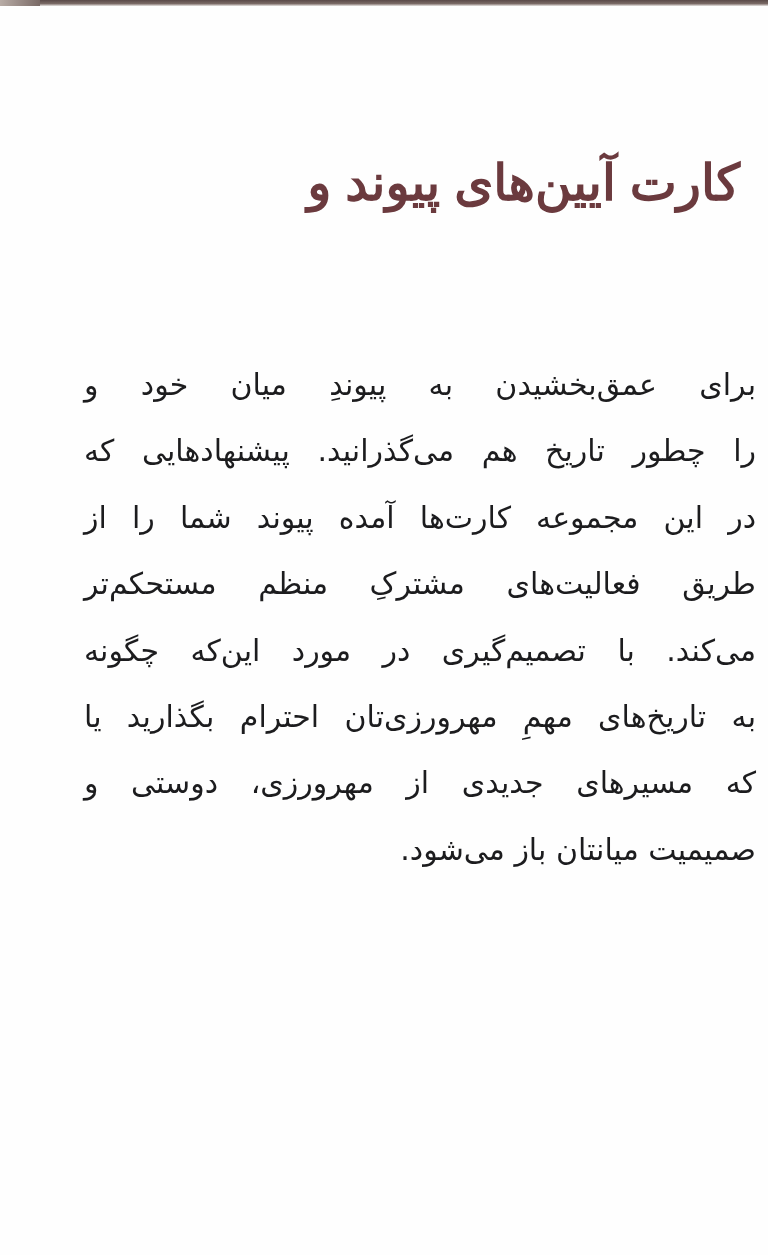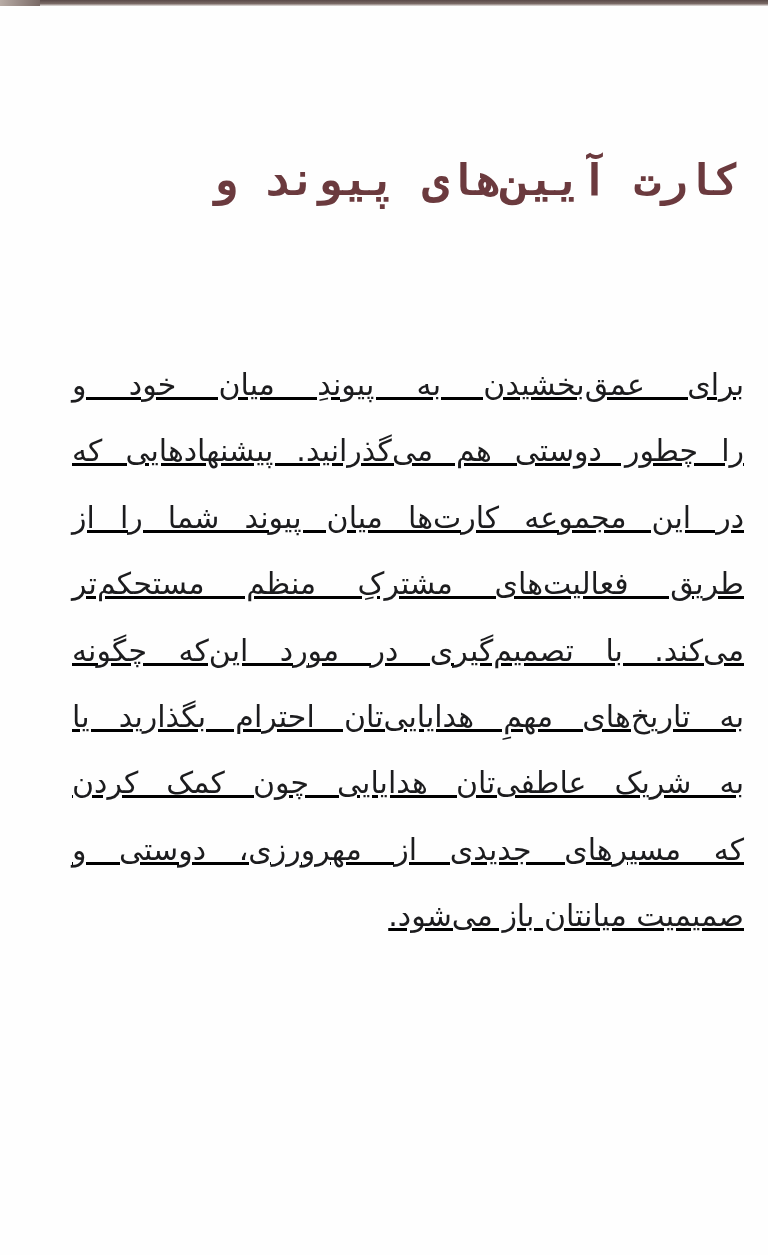--- a/index.html
+++ b/index.html
@@ -35,34 +35,33 @@
     .title-block {
       position: absolute;
       top: 144px;
       right: 28px;
       width: 680px;
       direction: rtl;
       text-align: right;
     }
     .title-line {
       display: block;
-      font-family: Liberation Mono, monospace;
+      font-family: Liberation Sans, sans-serif;
       font-weight: bold;
-      font-size: 44px;
+      font-size: 50px;
       line-height: 66px;
       color: #6b3a3e;
       white-space: nowrap;
     }
     .body-block {
       position: absolute;
       top: 346px;
-      right: 24px;
+      right: 12px;
       width: 672px;
       direction: rtl;
-      text-decoration: underline;
     }
     .body-line {
       display: block;
       font-family: "DejaVu Sans", sans-serif;
       font-size: 30px;
       line-height: 66.4px;
       height: 66.4px;
       color: #1c1c1e;
       text-align: justify;
       text-align-last: justify;
@@ -81,23 +80,22 @@
 </div>
 
 <div class="page">
 
   <div class="title-block">
     <span class="title-line">کارت آیین‌های پیوند  و</span>
   </div>
 
   <div class="body-block">
     <span class="body-line">برای عمق‌بخشیدن به پیوندِ میان خود و</span>
-    <span class="body-line">را چطور دوستی هم می‌گذرانید. پیشنهادهایی که</span>
-    <span class="body-line">در این مجموعه کارت‌ها میان پیوند شما را از</span>
+    <span class="body-line">را چطور تاریخ هم می‌گذرانید. پیشنهادهایی که</span>
+    <span class="body-line">در این مجموعه کارت‌ها آمده پیوند شما را از</span>
     <span class="body-line">طریق فعالیت‌های مشترکِ منظم مستحکم‌تر</span>
     <span class="body-line">می‌کند. با تصمیم‌گیری در مورد این‌که چگونه</span>
-    <span class="body-line">به تاریخ‌های مهمِ هدایایی‌تان احترام بگذارید یا</span>
-    <span class="body-line">به شریک عاطفی‌تان هدایایی چون کمک کردن</span>
+    <span class="body-line">به تاریخ‌های مهمِ مهرورزی‌تان احترام بگذارید یا</span>
     <span class="body-line">که مسیرهای جدیدی از مهرورزی، دوستی و</span>
     <span class="body-line last">صمیمیت میانتان باز می‌شود.</span>
   </div>
 
 </div>
 
 </body></html>

